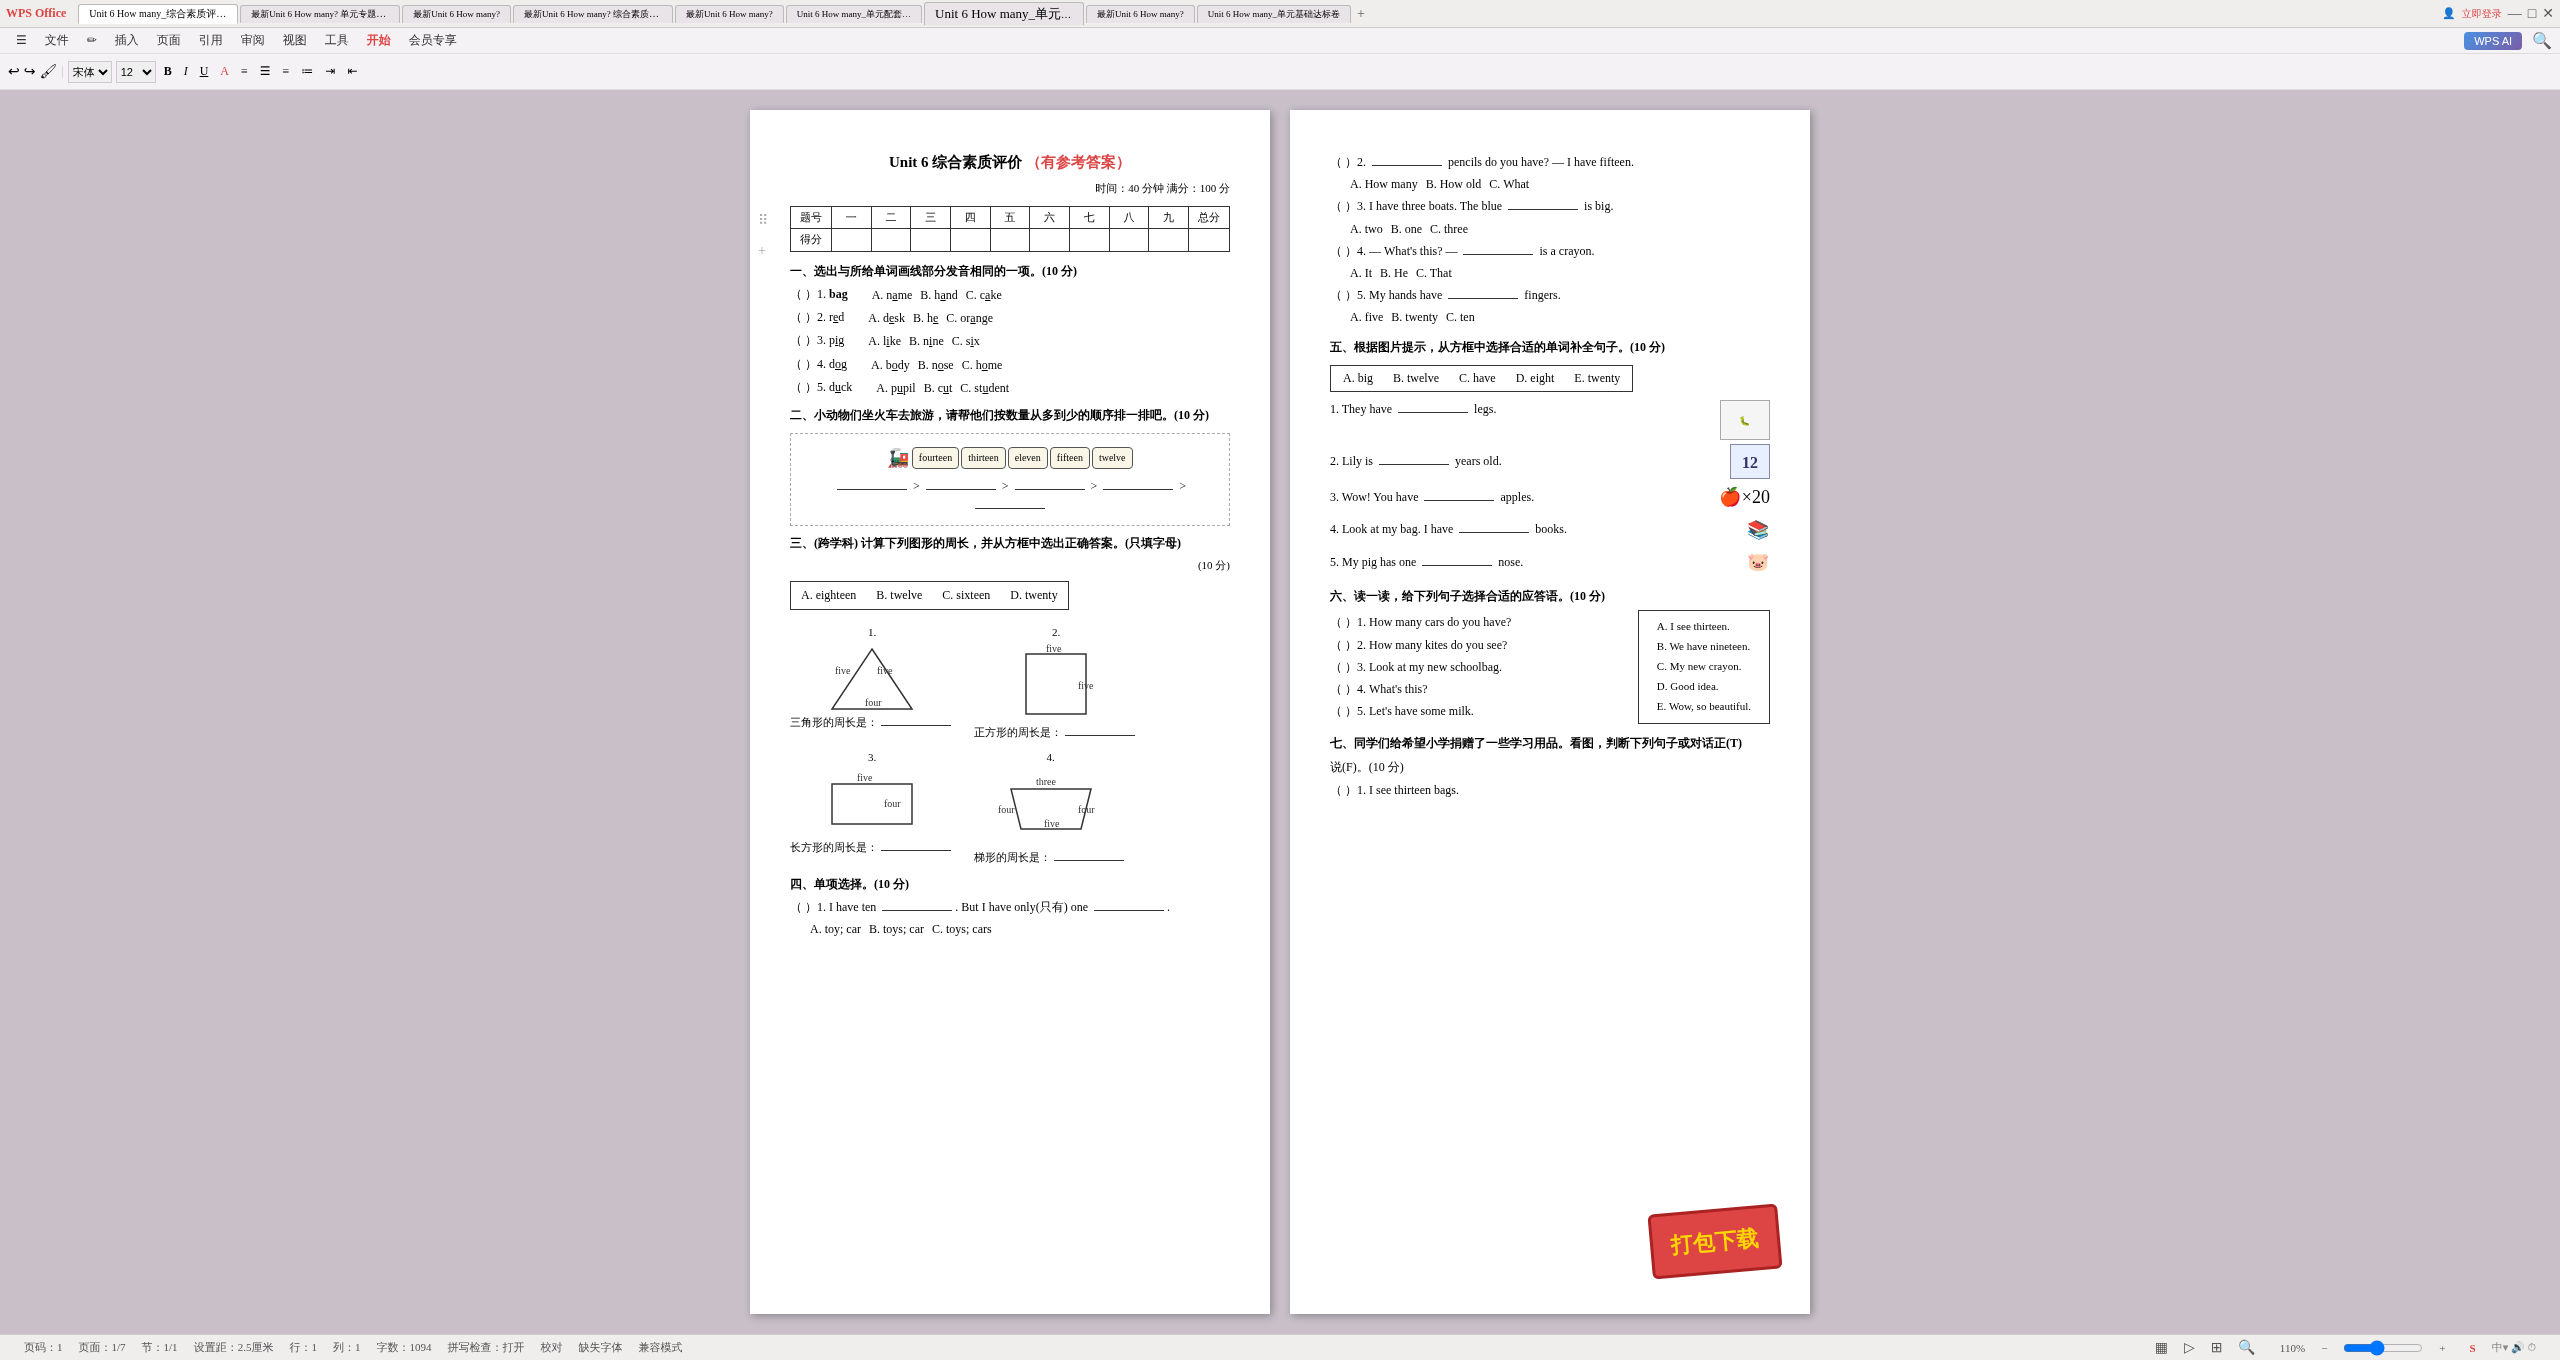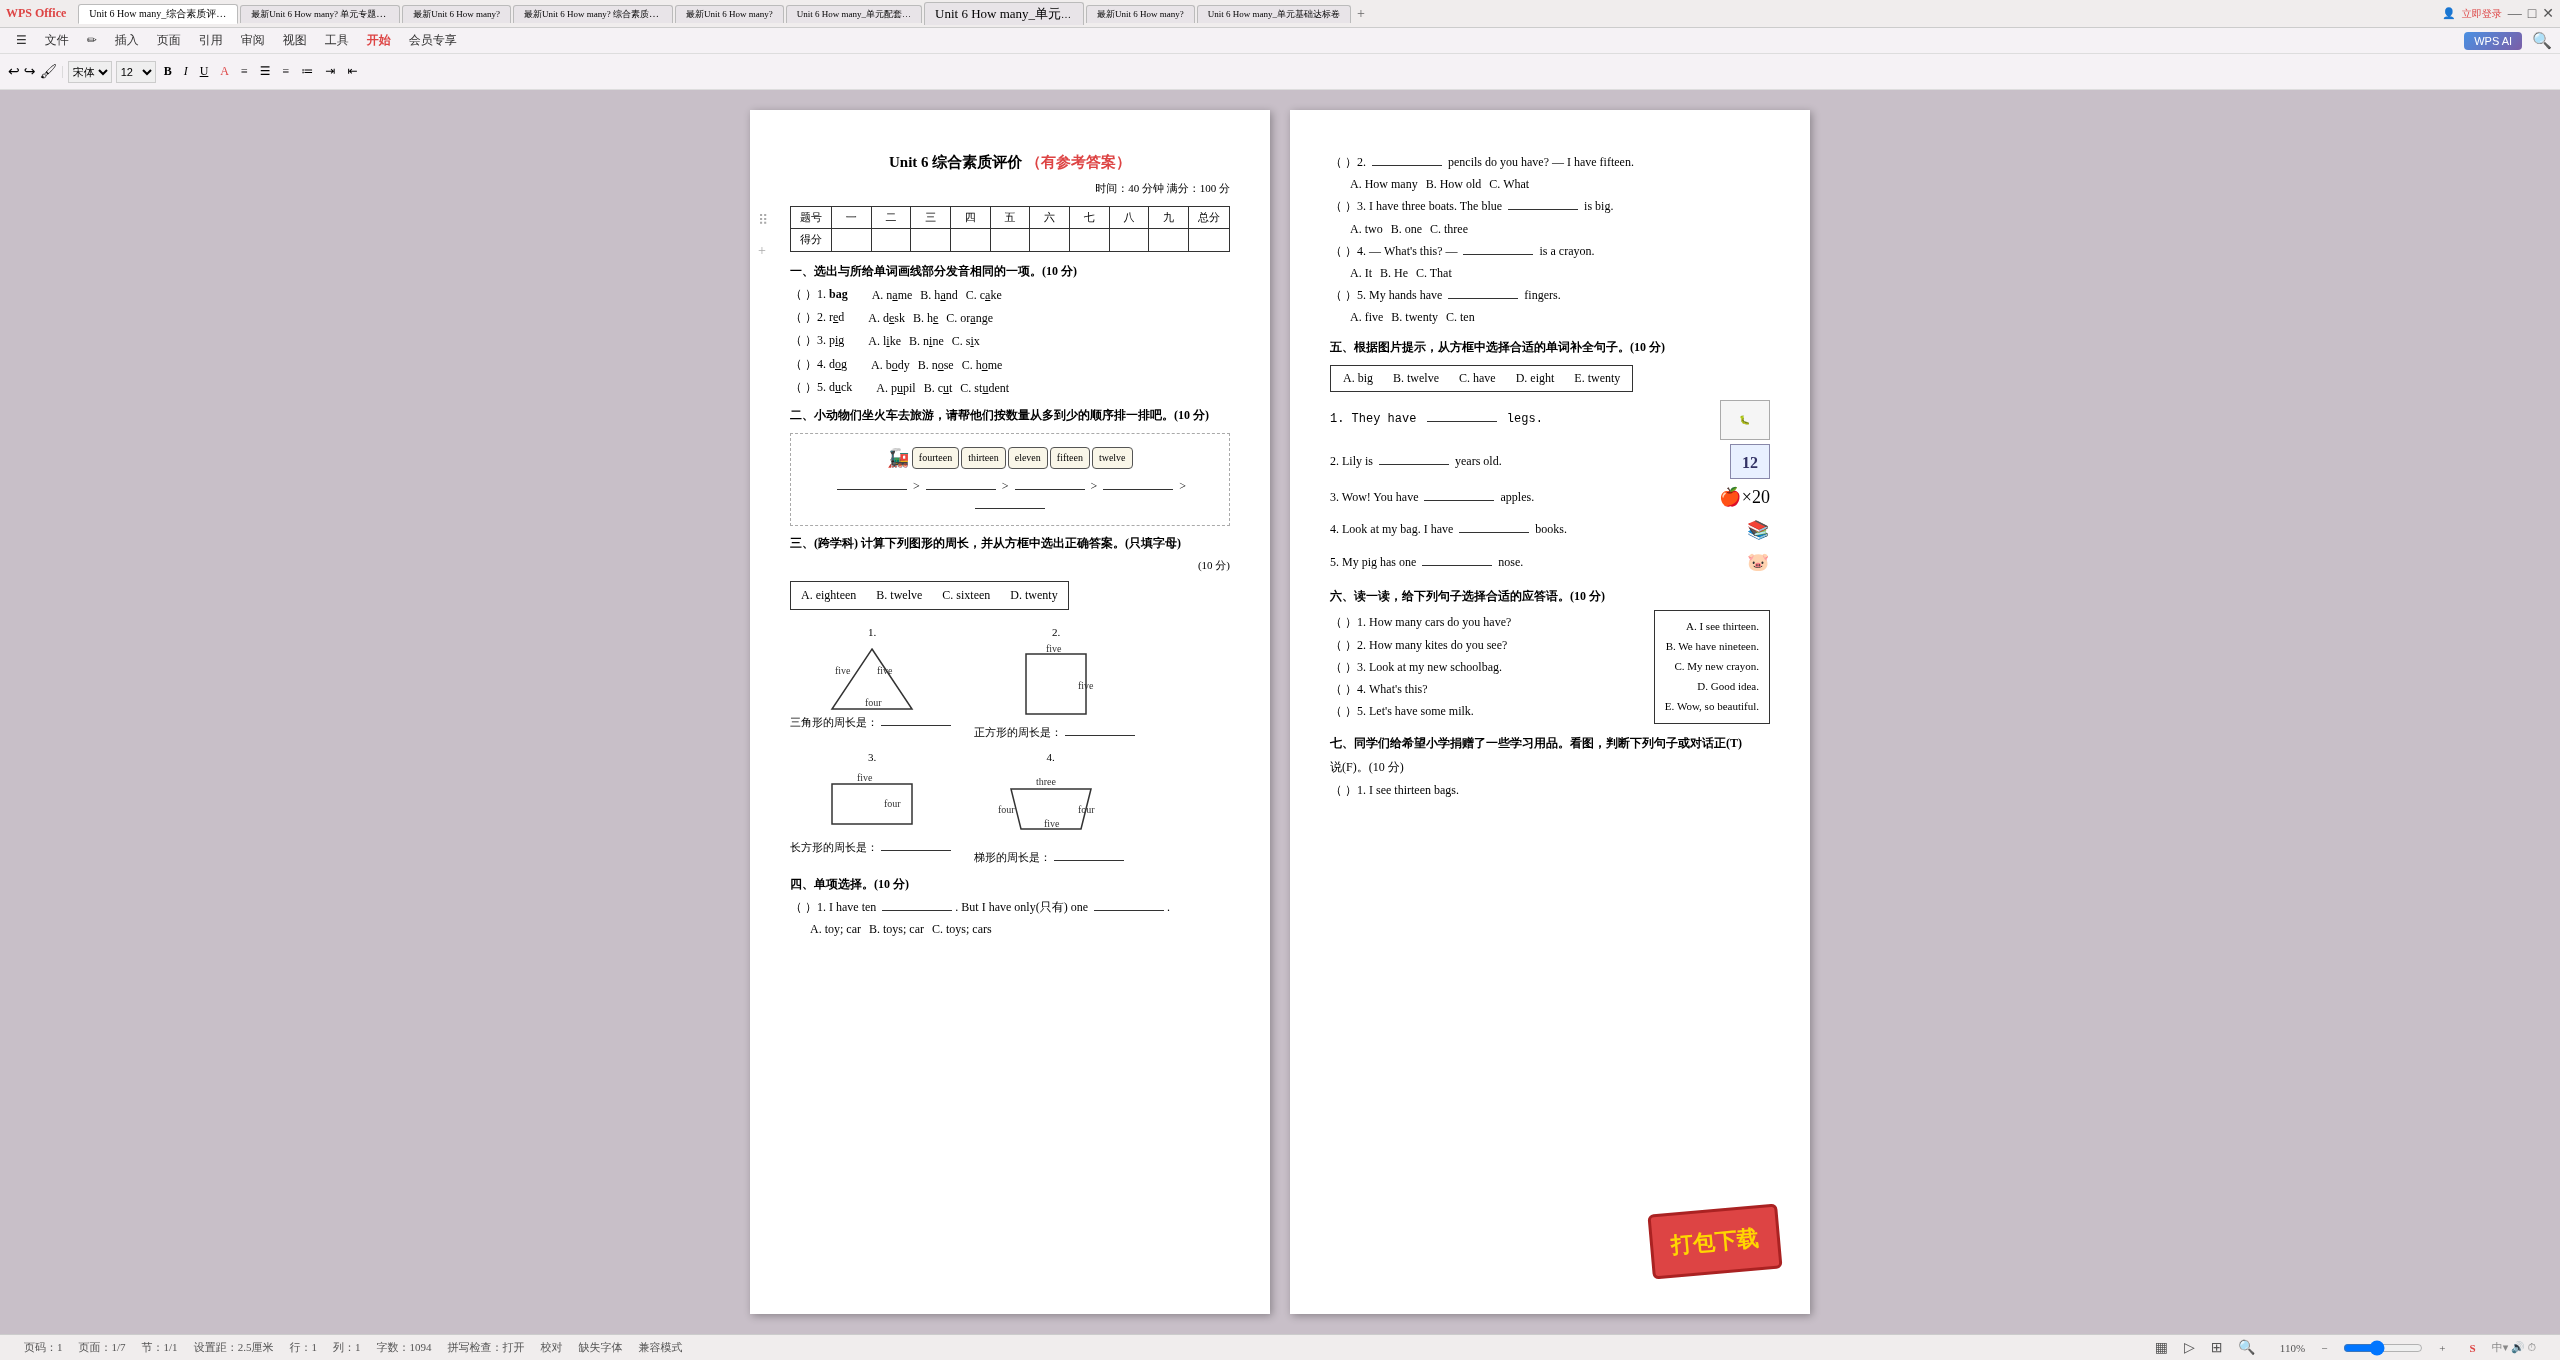--- a/index.html
+++ b/index.html
@@ -267,26 +267,25 @@
       padding: 3px 12px;
       display: inline-flex;
       gap: 20px;
       margin: 4px 0;
       font-size: 12px;
     }
 
     
     .response-box {
       border: 1px solid #333;
-      padding: 6px 10px;
+      padding: 6px 18px;
       float: right;
       margin-left: 22px;
       font-size: 11px;
       line-height: 1.8;
-      text-align: right;
     }
 
     
     .download-stamp {
       position: absolute;
       bottom: 40px;
       right: 30px;
       background: #d44;
       color: #ffd700;
       font-size: 22px;
@@ -664,21 +663,21 @@
     <div class="section-title" style="margin-top:10px;">五、根据图片提示，从方框中选择合适的单词补全句子。(10 分)</div>
 
     <div class="word-box">
       <span>A. big</span>
       <span>B. twelve</span>
       <span>C. have</span>
       <span>D. eight</span>
       <span>E. twenty</span>
     </div>
 
-    <div style="display:flex; align-items:center; margin:4px 0; gap:16px;font-family:Liberation Mono, monospace;">
+    <div style="display:flex; align-items:flex-start; margin:4px 0; gap:16px;">
       <div style="flex:1;">1. They have <span class="underline-blank"></span> legs.</div>
       <span class="img-placeholder">🐛</span>
     </div>
     <div style="display:flex; align-items:center; margin:4px 0; gap:8px;">
       <div style="flex:1;">2. Lily is <span class="underline-blank"></span> years old.</div>
       <div class="img-number">12</div>
     </div>
     <div style="display:flex; align-items:center; margin:4px 0; gap:8px;">
       <div style="flex:1;">3. Wow! You have <span class="underline-blank"></span> apples.</div>
       <span style="font-size:18px;">🍎×20</span>

